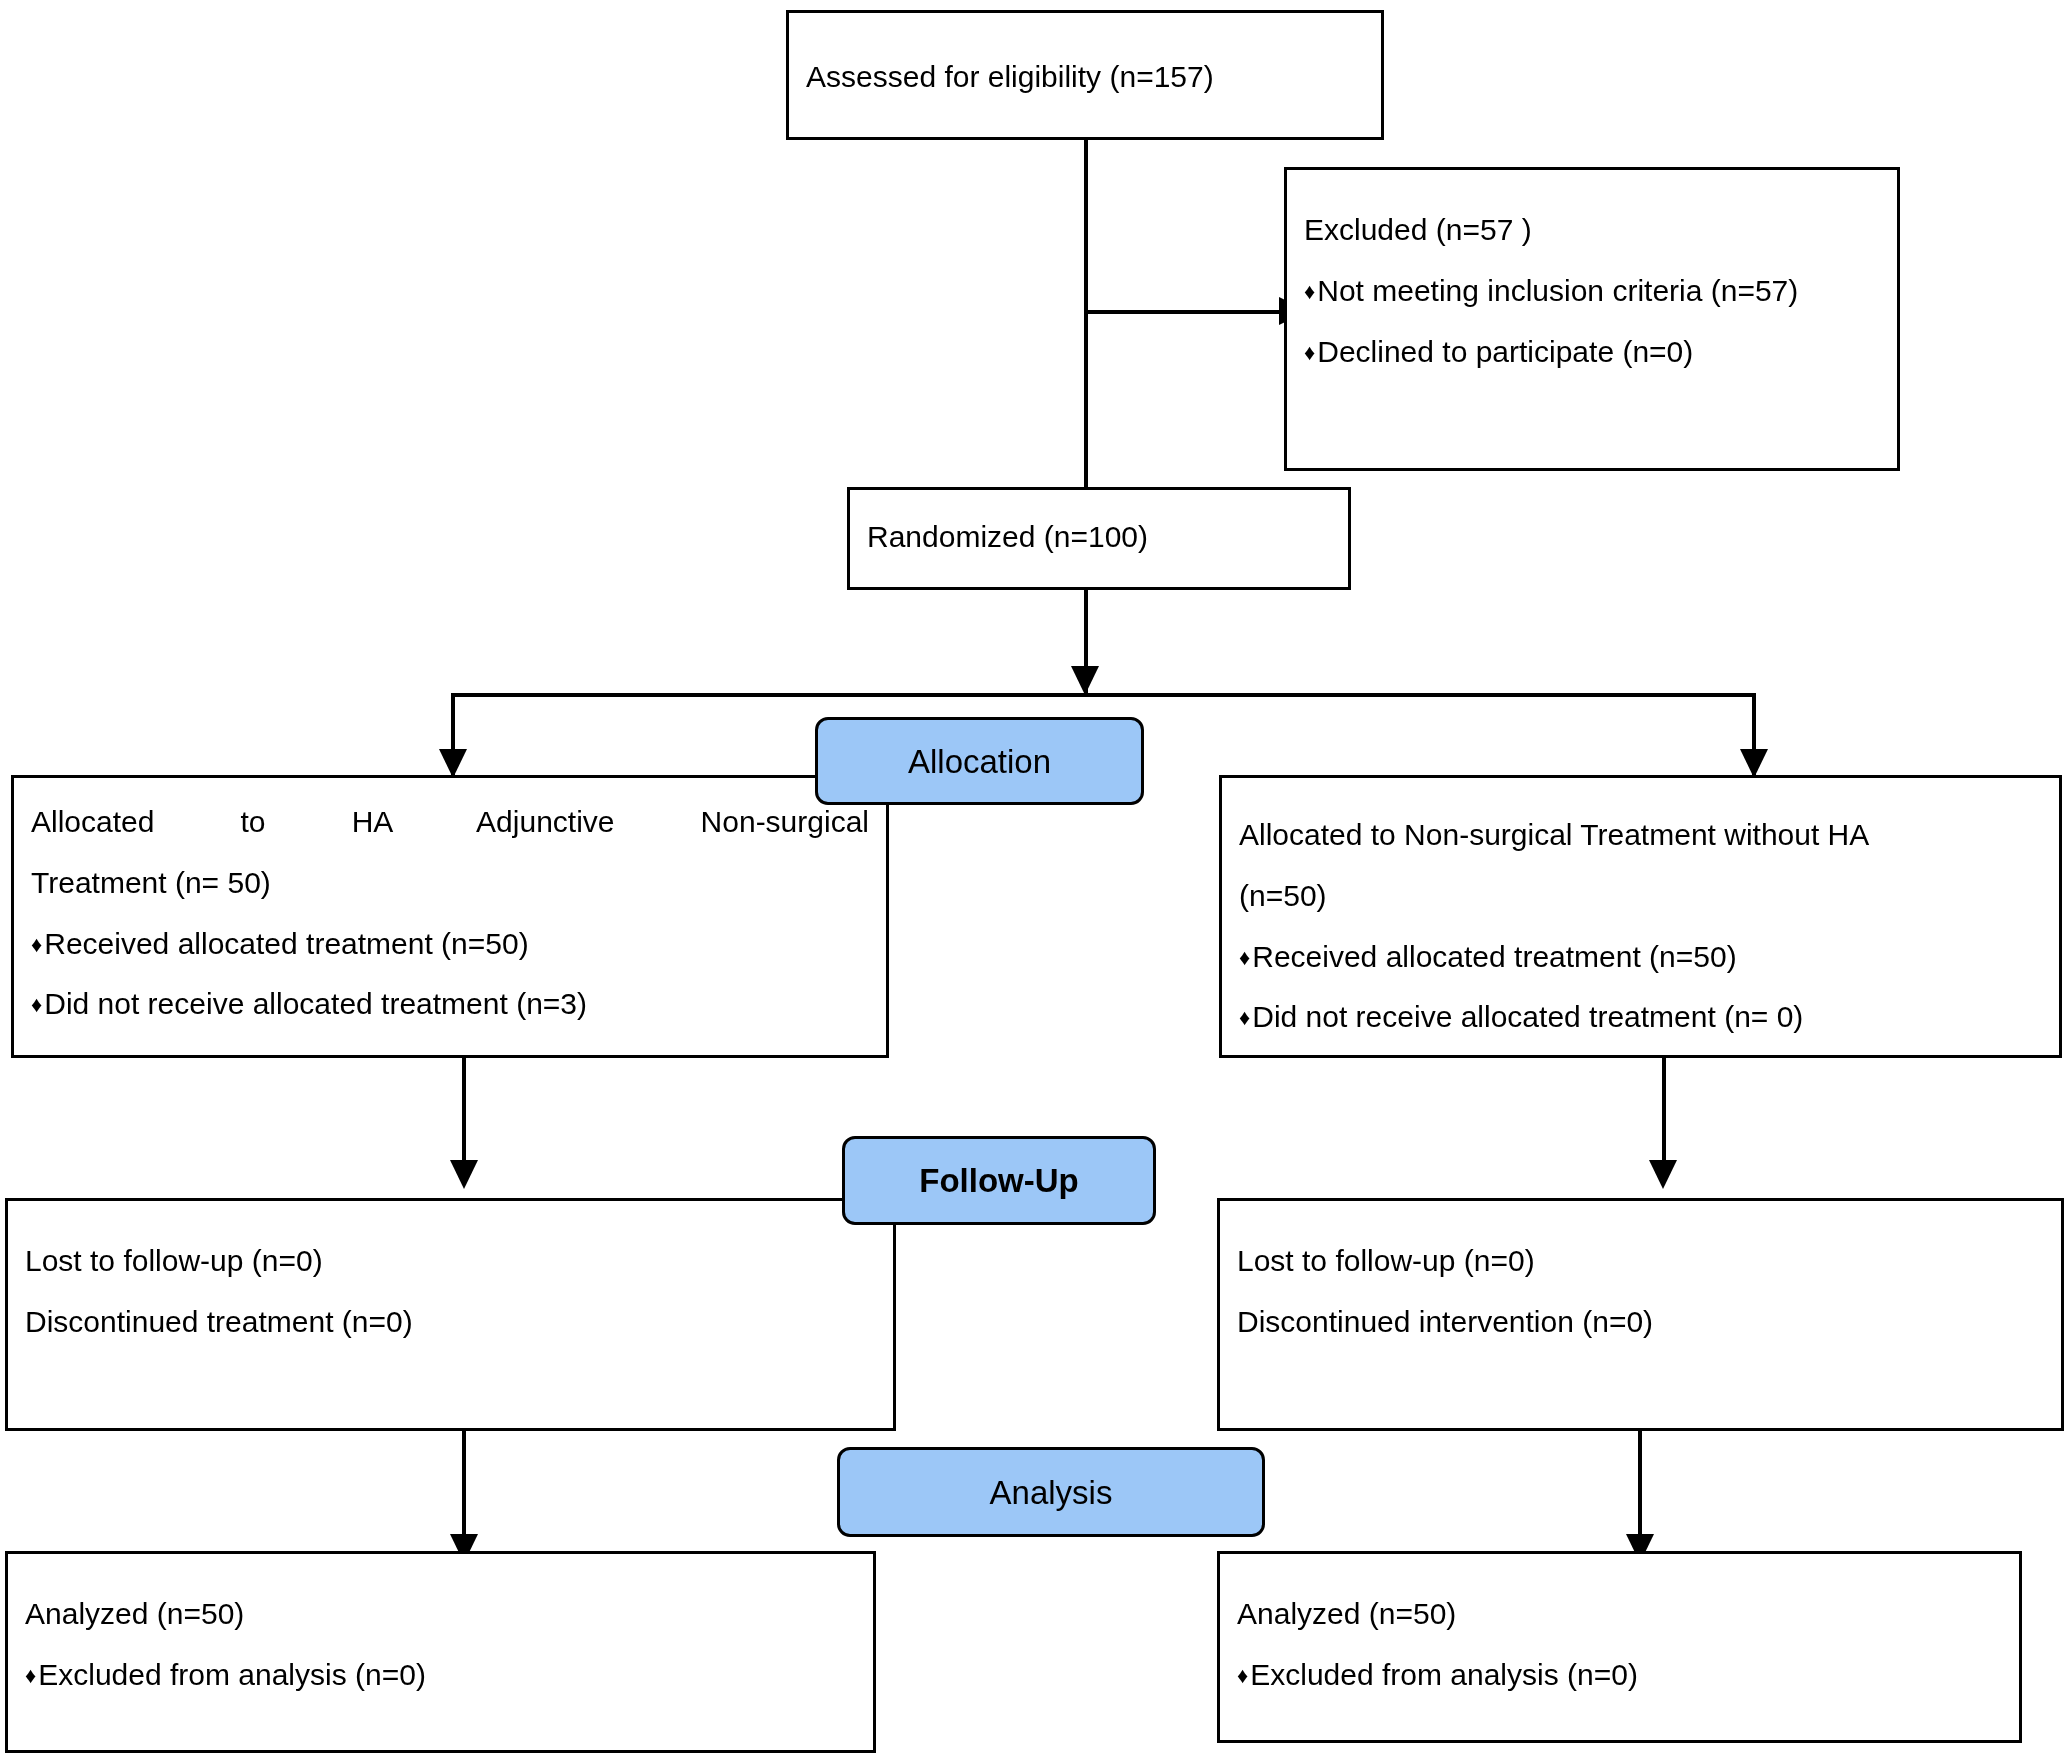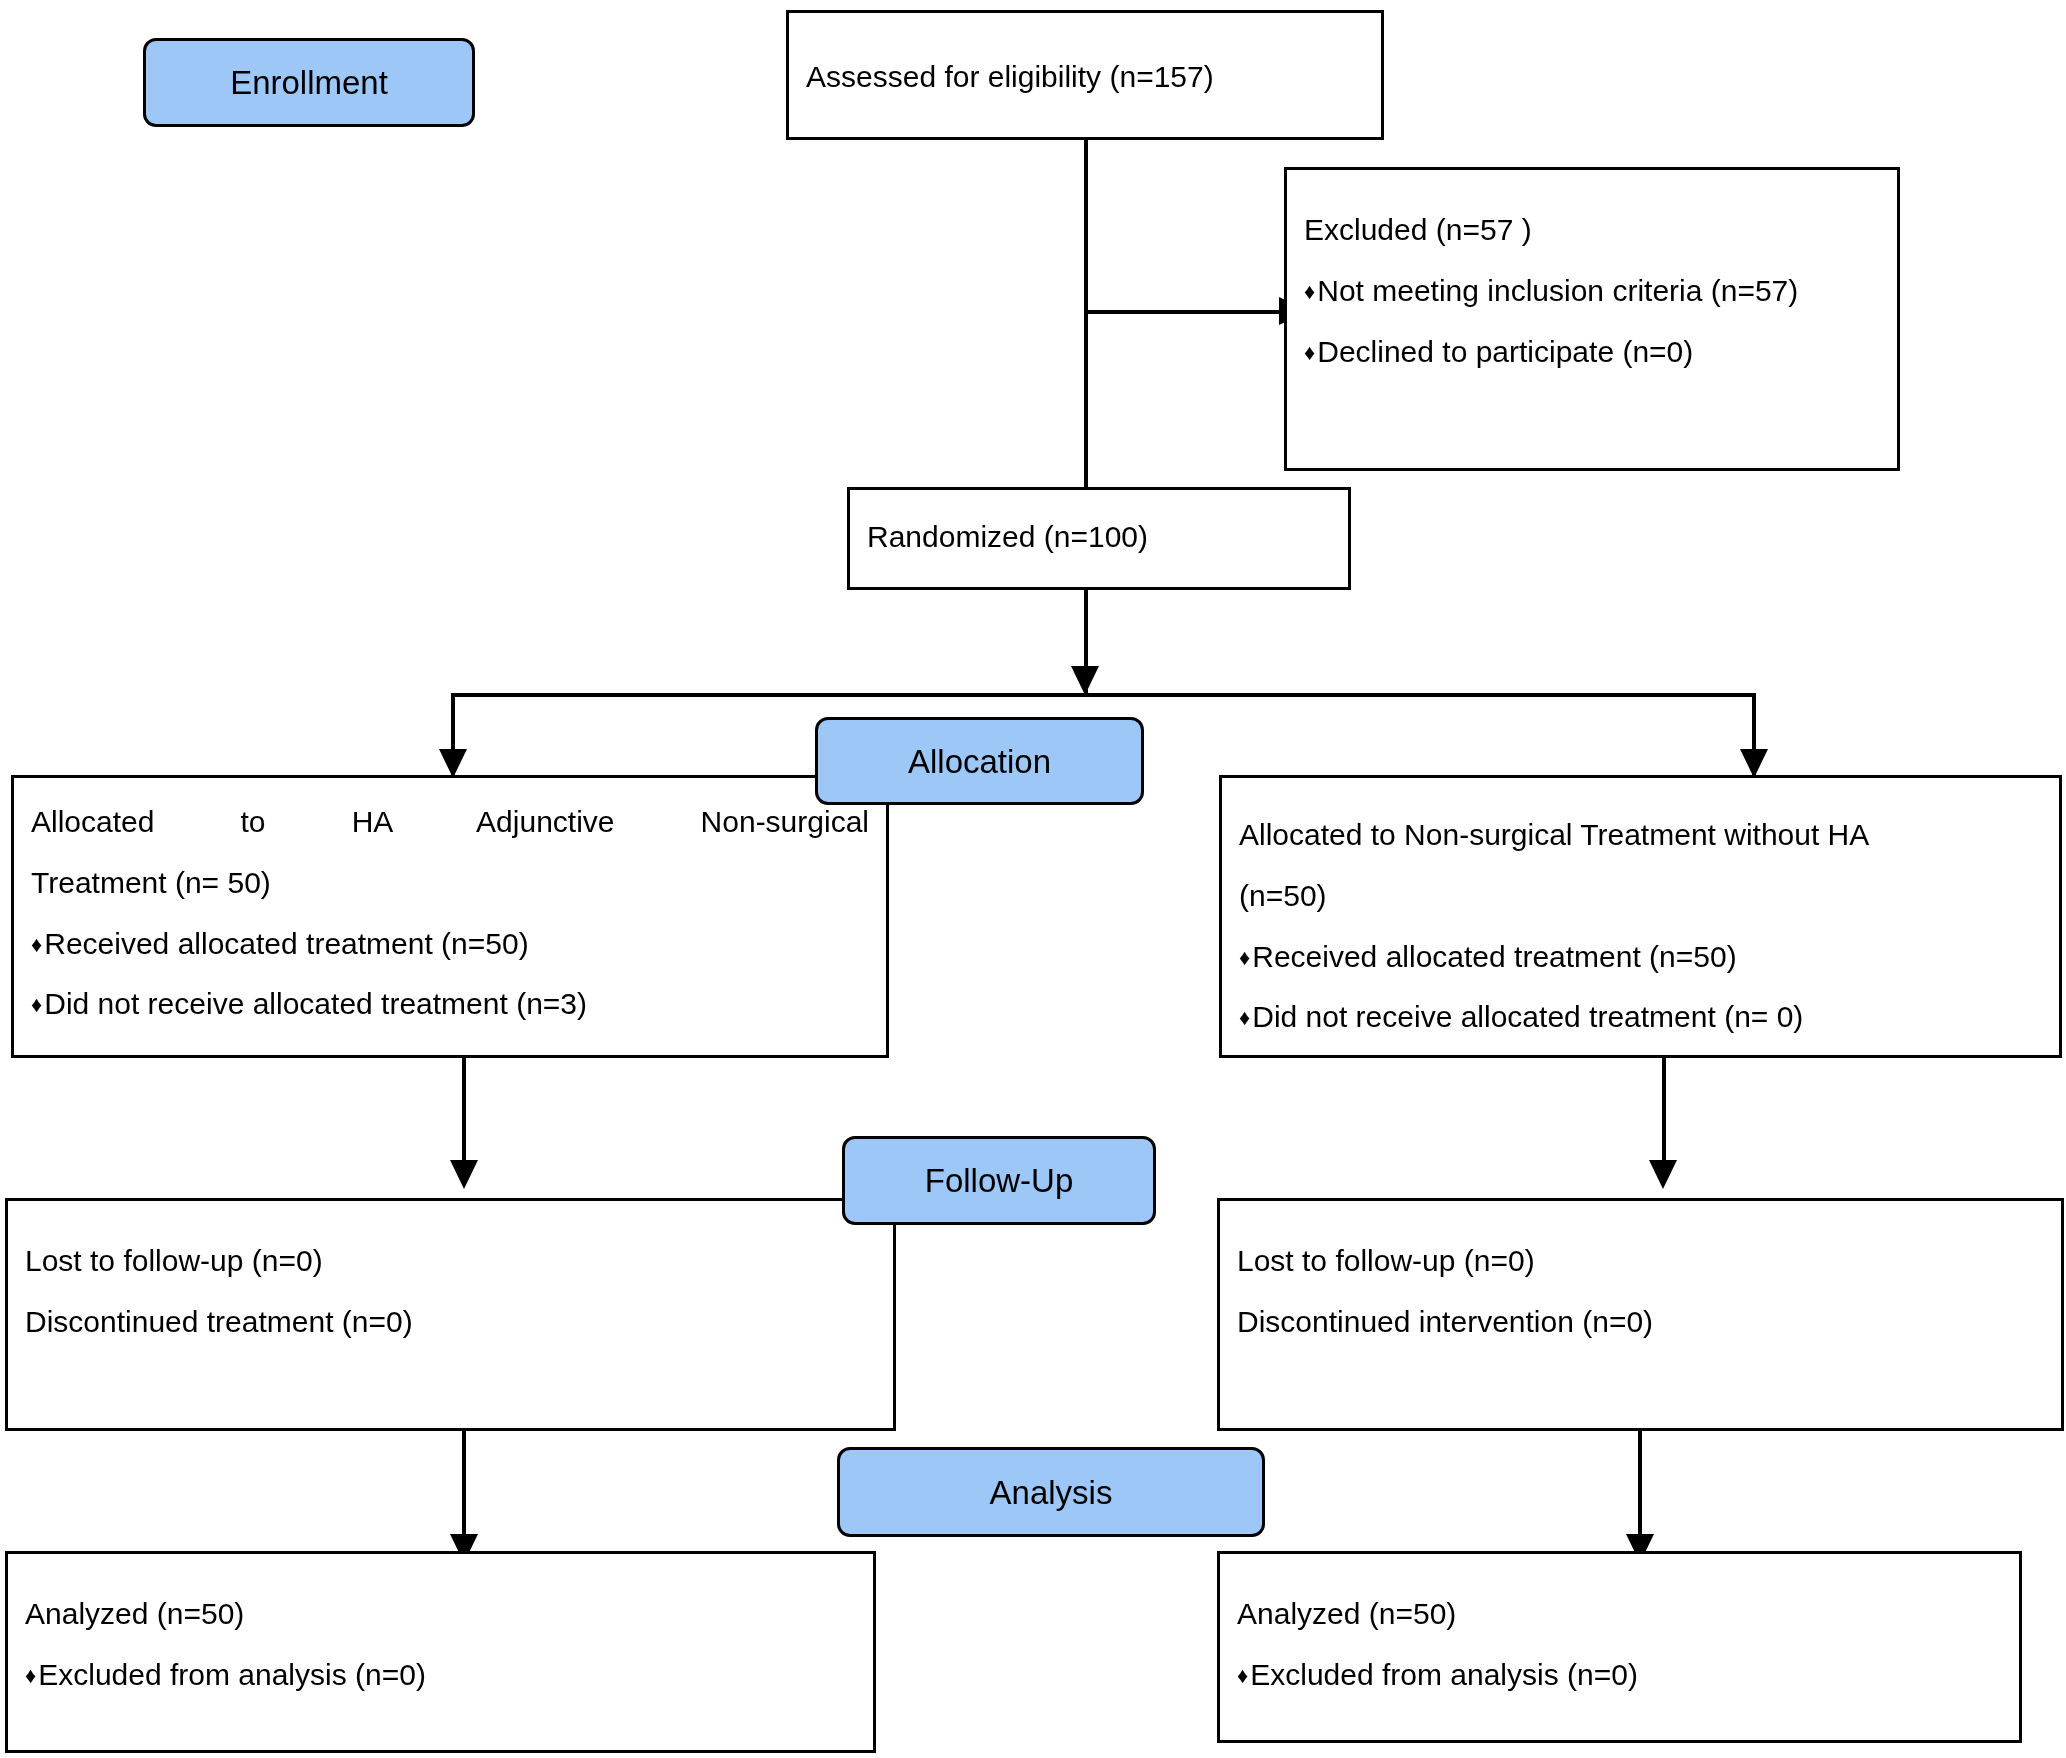--- a/index.html
+++ b/index.html
@@ -79,23 +79,20 @@
     border-bottom:14.4px solid transparent;
     border-left:29px solid #000000;
     z-index:2;
   }
 </style>
 </head>
 <body>
 
 <div id="stage">
 
-  <div class="banner" style="left:143px; top:38px; width:332px; height:89px;">
-    <span>Enrollment</span>
-  </div>
 
   <div class="box" style="left:786px; top:10px; width:598px; height:130px;">
     <div class="inner" style="top:48px;">
       <div class="tline">Assessed for eligibility (n=157)</div>
     </div>
   </div>
 
   <div class="vline" style="left:1084px; top:140px; width:3.5px; height:349px;"></div>
 
   <div class="hline" style="left:1084px; top:310px; width:199px; height:3.5px;"></div>
@@ -145,21 +142,21 @@
       <div class="tline bullet">Did not receive allocated treatment (n= 0)</div>
     </div>
   </div>
 
   <div class="vline" style="left:462px; top:1058px; width:3.5px; height:115px;"></div>
   <div class="arrow-down" style="left:450px; top:1160px;"></div>
 
   <div class="vline" style="left:1662px; top:1058px; width:3.5px; height:115px;"></div>
   <div class="arrow-down" style="left:1649px; top:1160px;"></div>
 
-  <div class="banner" style="left:842px; top:1136px; width:314px; height:89px;">
+  <div class="banner" style="left:842px; top:1136px; width:314px; height:89px;font-weight:bold;">
     <span>Follow-Up</span>
   </div>
 
   <div class="box" style="left:5px; top:1198px; width:891px; height:233px;">
     <div class="inner" style="top:44px;">
       <div class="tline">Lost to follow-up (n=0)</div>
       <div class="tline">Discontinued treatment (n=0)</div>
     </div>
   </div>
 

